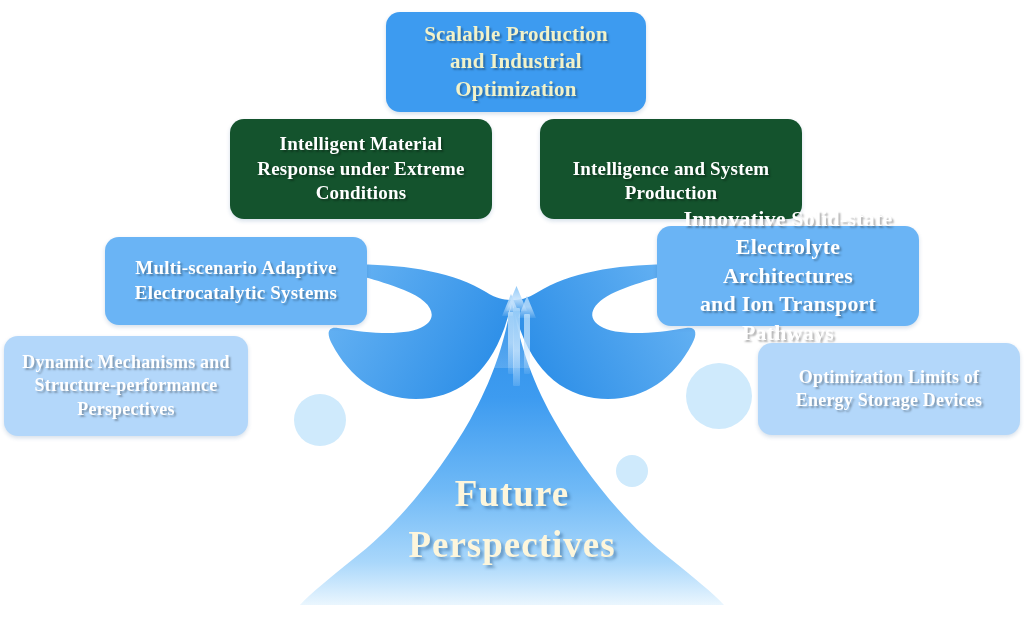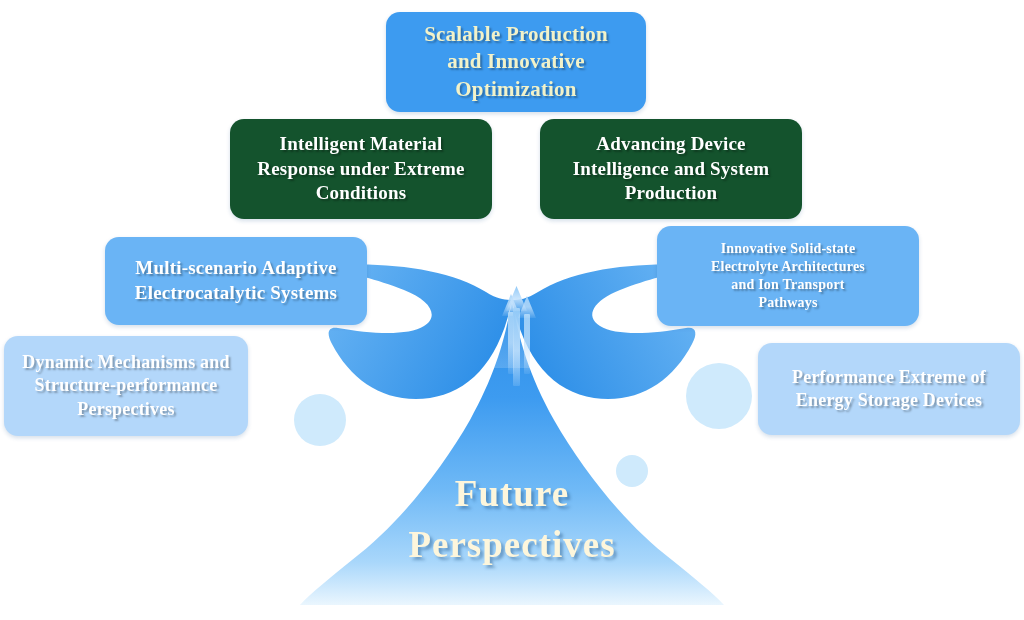--- a/index.html
+++ b/index.html
@@ -58,21 +58,21 @@
   .tier-1 { background: #3d9bf0; color: #f2f2c9; }
   .tier-2 { background: #14532d; color: #ffffff; }
   .tier-3 { background: #6ab4f5; color: #ffffff; }
   .tier-4 { background: #b3d7fa; color: #ffffff; }
 
   
   #node-scalable      { left: 386px; top: 12px;  width: 260px; height: 100px; font-size: 21px; }
   #node-intelligent   { left: 230px; top: 119px; width: 262px; height: 100px; font-size: 19px; }
   #node-advancing     { left: 540px; top: 119px; width: 262px; height: 100px; font-size: 19px; }
   #node-multiscenario { left: 105px; top: 228px; width: 262px; height: 88px;  font-size: 19px; margin-top: 9px; }
-  #node-solidstate    { left: 657px; top: 226px; width: 262px; height: 100px; font-size: 14px; }
+  #node-solidstate    { left: 657px; top: 226px; width: 262px; height: 100px; font-size: 22px; }
   #node-dynamic       { left: 4px;   top: 336px; width: 244px; height: 100px; font-size: 18px; }
   #node-performance   { left: 758px; top: 343px; width: 262px; height: 92px;  font-size: 18px; }
 
   
   #center-title {
     position: absolute;
     left: 330px;
     top: 468px;
     width: 364px;
     text-align: center;
@@ -177,36 +177,36 @@
       <g fill="url(#arrowGradSide)">
         <rect x="524" y="314" width="6" height="60" rx="1"></rect>
         <polygon points="527,296 518,318 536,318"></polygon>
       </g>
     </g>
   </svg>
 
   <div class="node tier-1" id="node-scalable">
     <span class="node-text">
       <span>Scalable Production</span><br>
-      <span>and Innovative</span><br>
+      <span>and Industrial</span><br>
       <span>Optimization</span>
     </span>
   </div>
 
   <div class="node tier-2" id="node-intelligent">
     <span class="node-text">
       <span>Intelligent Material</span><br>
       <span>Response under Extreme</span><br>
       <span>Conditions</span>
     </span>
   </div>
 
   <div class="node tier-2" id="node-advancing">
     <span class="node-text">
-      <span>Advancing Device</span><br>
+      <br>
       <span>Intelligence and System</span><br>
       <span>Production</span>
     </span>
   </div>
 
   <div class="node tier-3" id="node-multiscenario">
     <span class="node-text">
       <span>Multi-scenario Adaptive</span><br>
       <span>Electrocatalytic Systems</span>
     </span>
@@ -224,21 +224,21 @@
   <div class="node tier-4" id="node-dynamic">
     <span class="node-text">
       <span>Dynamic Mechanisms and</span><br>
       <span>Structure-performance</span><br>
       <span>Perspectives</span>
     </span>
   </div>
 
   <div class="node tier-4" id="node-performance">
     <span class="node-text">
-      <span>Performance Extreme of</span><br>
+      <span>Optimization Limits of</span><br>
       <span>Energy Storage Devices</span>
     </span>
   </div>
 
   <div id="center-title">
     <span class="t-line">Future</span>
     <span class="t-line">Perspectives</span>
   </div>
 
 </div>

